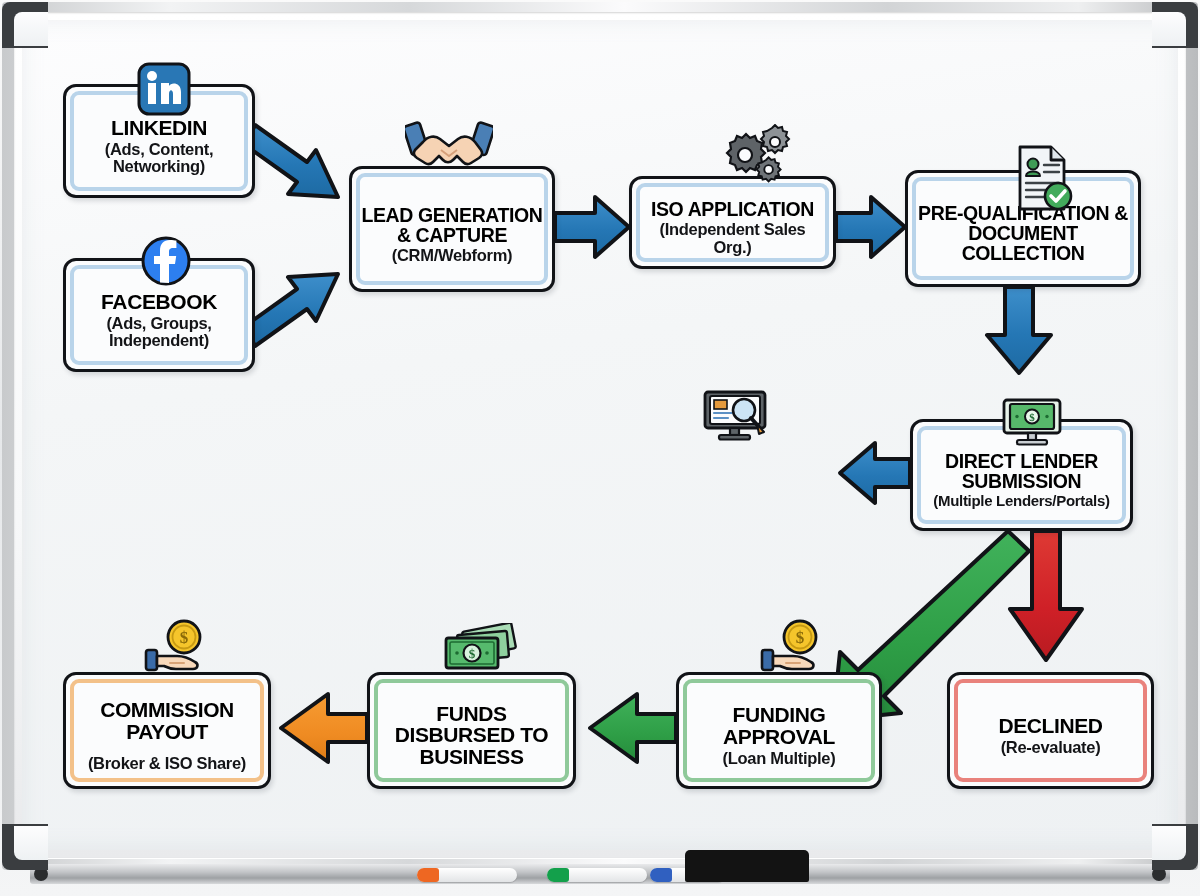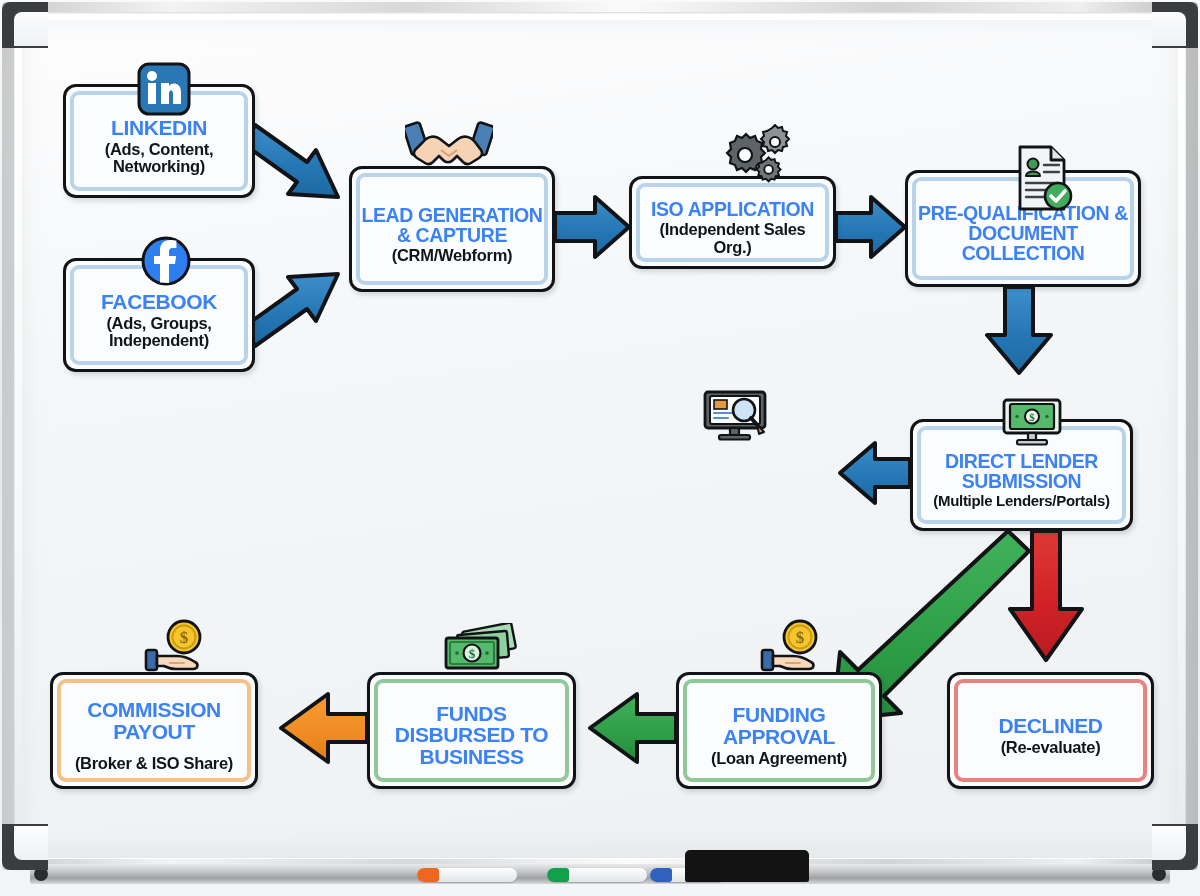--- a/index.html
+++ b/index.html
@@ -124,21 +124,21 @@
     border-radius: 9px;
     pointer-events: none;
   }
   .node.green .inner-ring { border-color: #8fc99a; }
   .node.orange .inner-ring { border-color: #f3c189; }
   .node.red .inner-ring { border-color: #e9827c; }
 
   .node .title {
     position: relative;
     z-index: 3;
-    color: #3b82f6;
+    color: #000000;
     font-weight: 800;
     letter-spacing: -0.4px;
     line-height: 1.03;
     font-size: 21px;
     text-transform: uppercase;
     margin-top: 11px;
   }
   .node .sub {
     position: relative;
     z-index: 3;
@@ -399,36 +399,36 @@
     <div class="node small tiny-sub" style="left:888px; top:399px; width:223px; height:112px;">
       <div class="inner-ring"></div>
       <div class="title">DIRECT LENDER SUBMISSION</div>
       <div class="sub">(Multiple Lenders/Portals)</div>
     </div>
 
 
     <div class="node green" style="left:654px; top:652px; width:206px; height:117px;justify-content:center;">
       <div class="inner-ring"></div>
       <div class="title">FUNDING APPROVAL</div>
-      <div class="sub">(Loan Agreement)</div>
+      <div class="sub">(Loan Multiple)</div>
     </div>
 
     <div class="node red" style="left:925px; top:652px; width:207px; height:117px;">
       <div class="inner-ring"></div>
       <div class="title">DECLINED</div>
       <div class="sub">(Re-evaluate)</div>
     </div>
 
     <div class="node green" style="left:345px; top:652px; width:209px; height:117px;">
       <div class="inner-ring"></div>
       <div class="title">FUNDS DISBURSED TO BUSINESS</div>
       <div class="sub"></div>
     </div>
 
-    <div class="node orange" style="left:28px; top:652px; width:208px; height:117px;gap:11px;">
+    <div class="node orange" style="left:41px; top:652px; width:208px; height:117px;gap:11px;">
       <div class="inner-ring"></div>
       <div class="title">COMMISSION PAYOUT</div>
       <div class="sub">(Broker &amp; ISO Share)</div>
     </div>
 
   </div>
 
   <div class="corner tl"></div>
   <div class="corner tr"></div>
   <div class="corner bl"></div>

